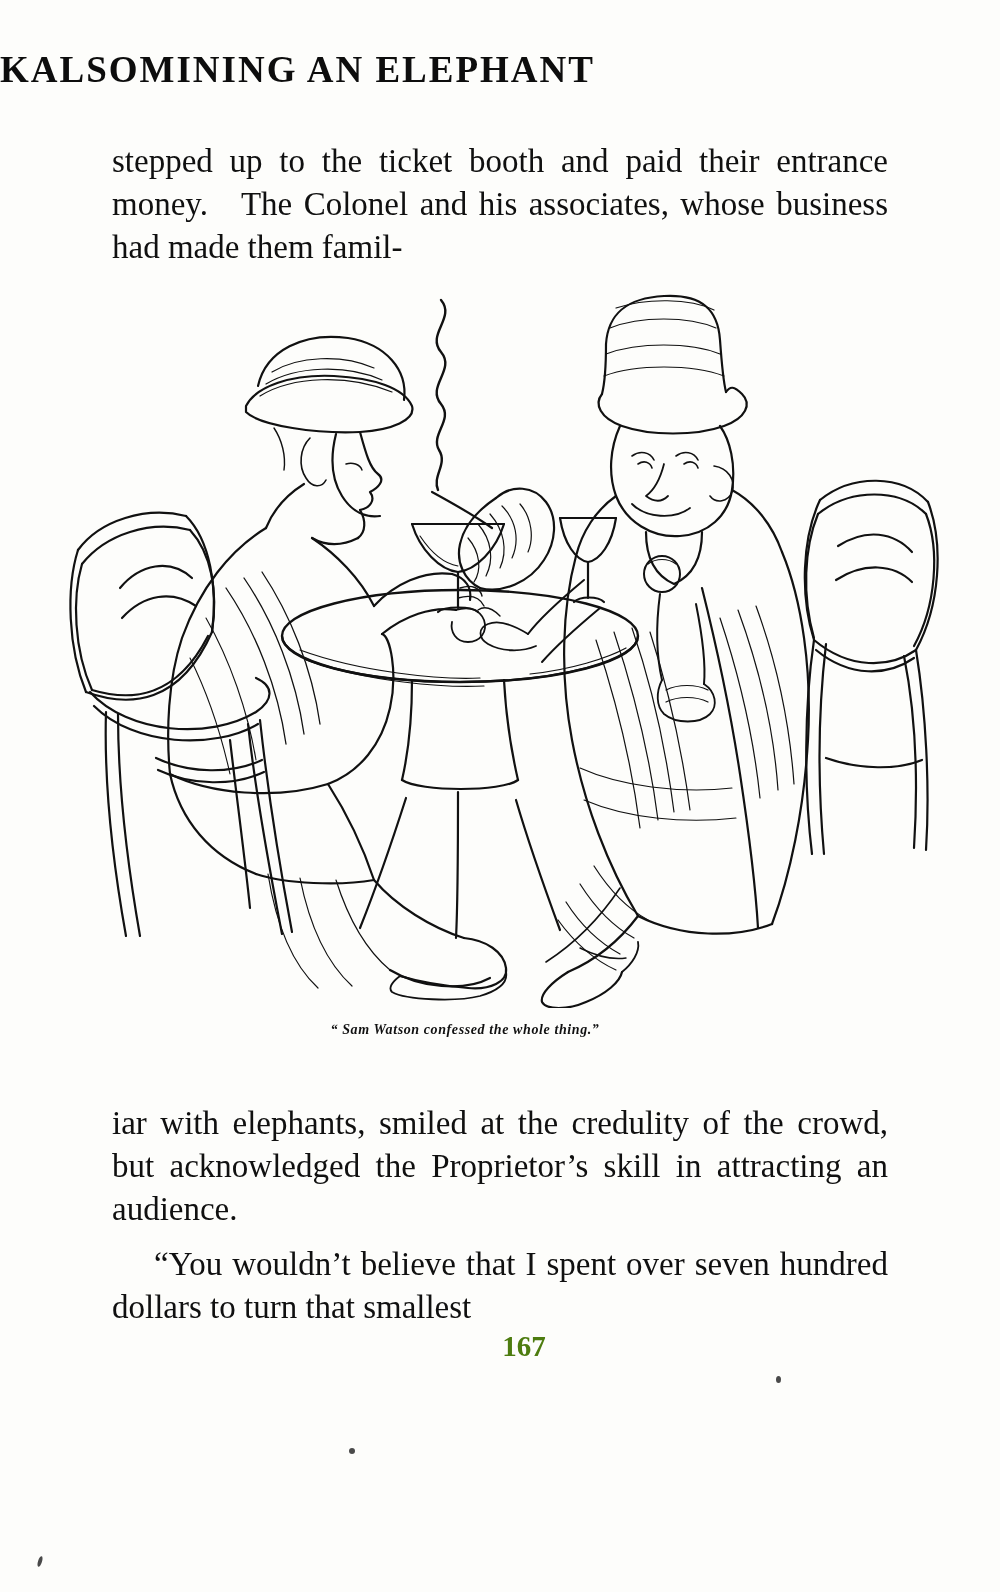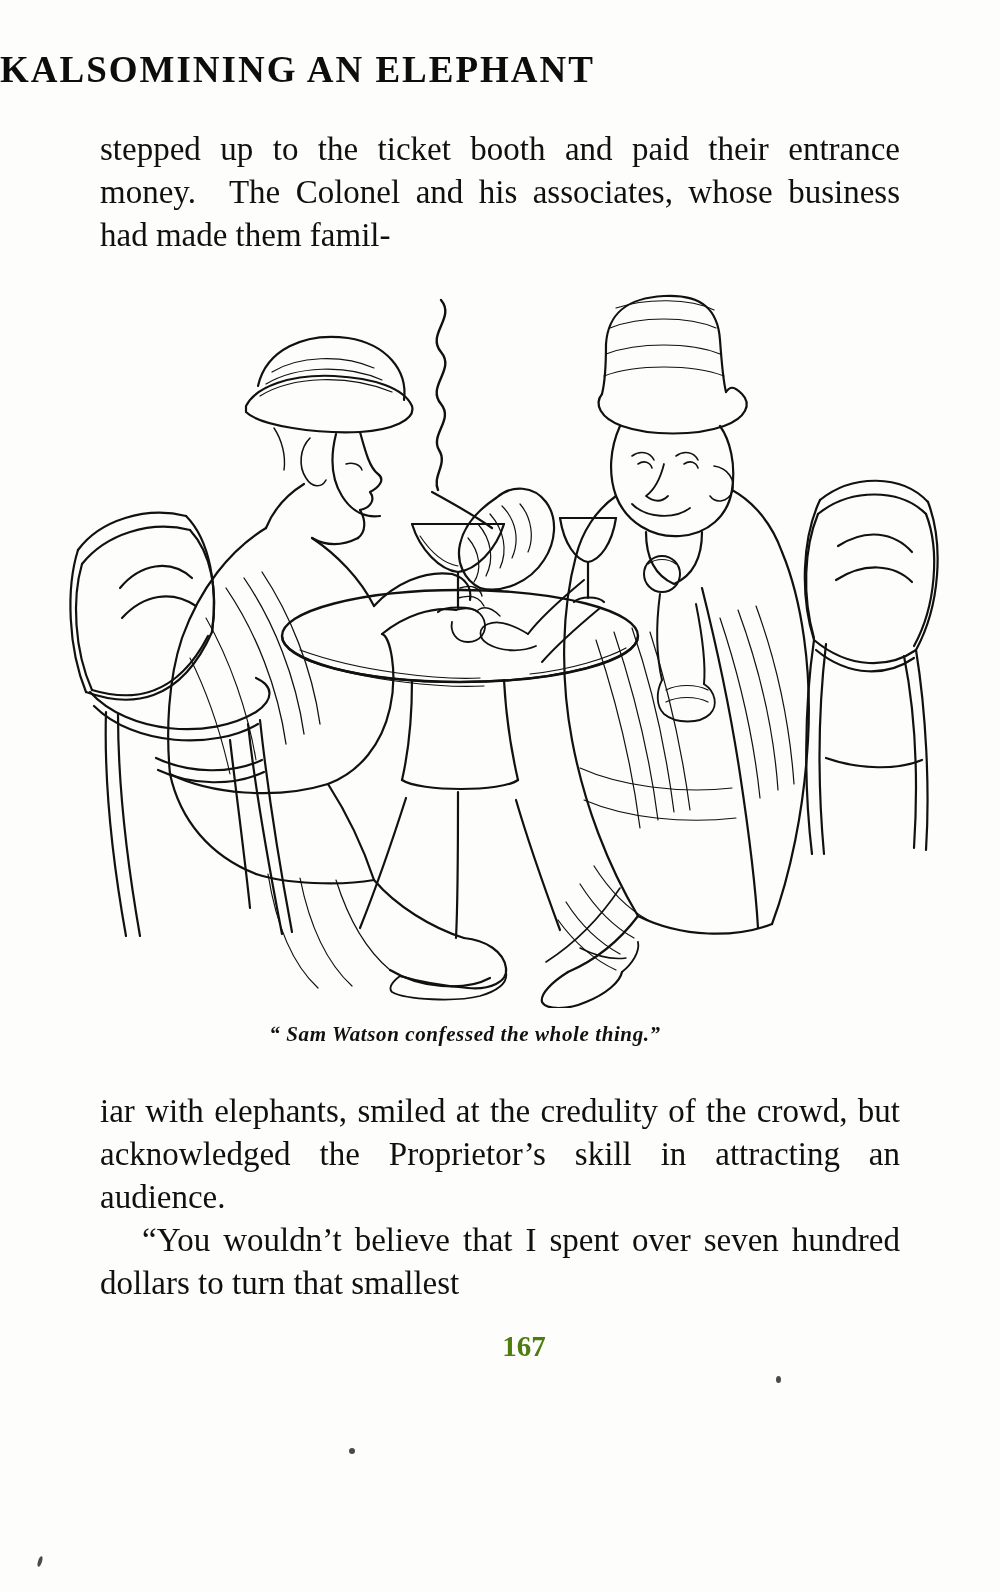--- a/index.html
+++ b/index.html
@@ -36,21 +36,21 @@
     position: absolute;
     left: 100px;
     width: 800px;
     font-size: 33px;
     line-height: 1.30;
     color: #101010;
     text-align: justify;
     text-justify: inter-word;
   }
   .text-block p {
-    margin: 0;
+    margin: 12px;
   }
   #para-top { top: 128px; }
   #para-bottom { top: 1090px; }
   .indent { text-indent: 42px; }
 
   .figure {
     position: absolute;
     top: 288px;
     left: 60px;
     width: 890px;
@@ -63,21 +63,21 @@
   }
   .caption {
     position: absolute;
     top: 1022px;
     left: 0;
     width: 930px;
     text-align: center;
     font-family: "Liberation Serif", serif;
     font-style: italic;
     font-weight: bold;
-    font-size: 21px;
+    font-size: 14px;
     letter-spacing: 0.6px;
     color: #111111;
   }
   .folio {
     position: absolute;
     top: 1330px;
     left: 0;
     width: 1000px;
     text-align: center;
     font-size: 29px;

